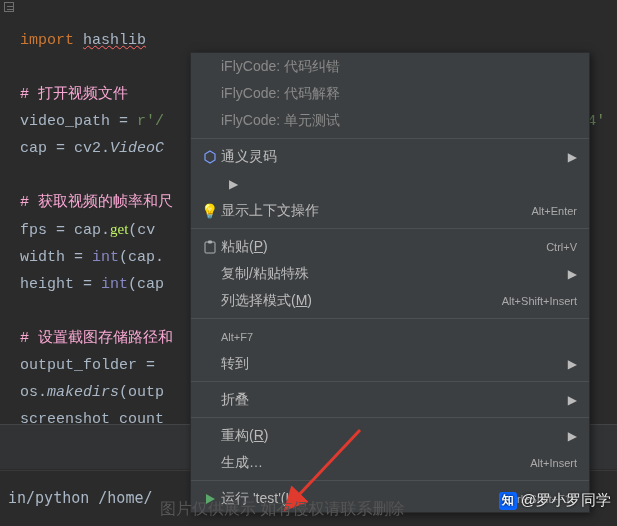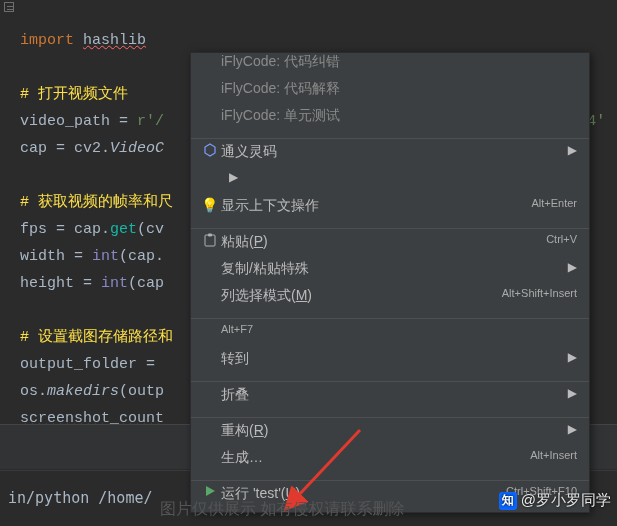--- a/index.html
+++ b/index.html
@@ -13,23 +13,23 @@
     position: absolute; left: 0; top: 0; width: 617px; height: 426px;
     background: #2b2b2b; padding: 0 0 0 20px;
   }
   .code {
     font-family: "Consolas", "Courier New", monospace;
     font-size: 15px; line-height: 27px; color: #a9b7c6;
     white-space: pre;
   }
   .kw { color: #cc7832; }
   .str { color: #6a8759; }
-  .func { color: #14b8a6; }
+  .func { color: #bef264; font-family: Liberation Serif, serif; }
   .builtin { color: #8888c6; }
-  .comment { color: #fde047; }
+  .comment { color: #f9a8d4; }
   .ident { font-style: italic; }
   .wave { text-decoration: underline wavy #808080 1px; }
   .red-wave { text-decoration: underline wavy #ff6b68 1px; }
   .gutter-icon {
     position: absolute; left: 4px; top: 2px; width: 10px; height: 10px;
     border: 1px solid #6e6e6e;
   }
   .gutter-icon::before, .gutter-icon::after {
     content: ""; position: absolute; background: #6e6e6e; width: 6px; height: 1px; left: 2px;
   }
@@ -50,21 +50,21 @@
   }
 
   
   .menu {
     position: absolute; left: 190px; top: 52px; width: 400px;
     background: #3c3f41; border: 1px solid #2a2c2d;
     box-shadow: 2px 2px 8px rgba(0,0,0,.5);
     color: #bbbbbb;
   }
   .mi {
-    display: flex; align-items: flex-start; height: 27px;
+    display: flex; align-items: center; height: 27px;
     padding: 0 12px 0 8px; cursor: default;
   }
   .mi .ic { width: 22px; display: flex; justify-content: center; color: #afb1b3; }
   .mi .lbl { flex: 1; }
   .mi .lbl u { text-decoration: underline; }
   .mi .sc { color: #aaaaaa; font-size: 11px; }
   .mi .arr { color: #bbbbbb; font-size: 12px; margin-left: 8px; }
   .msep { height: 1px; background: #4d4f51; margin: 4px 0; }
   .dim { color: #8a8a8a; }
 

